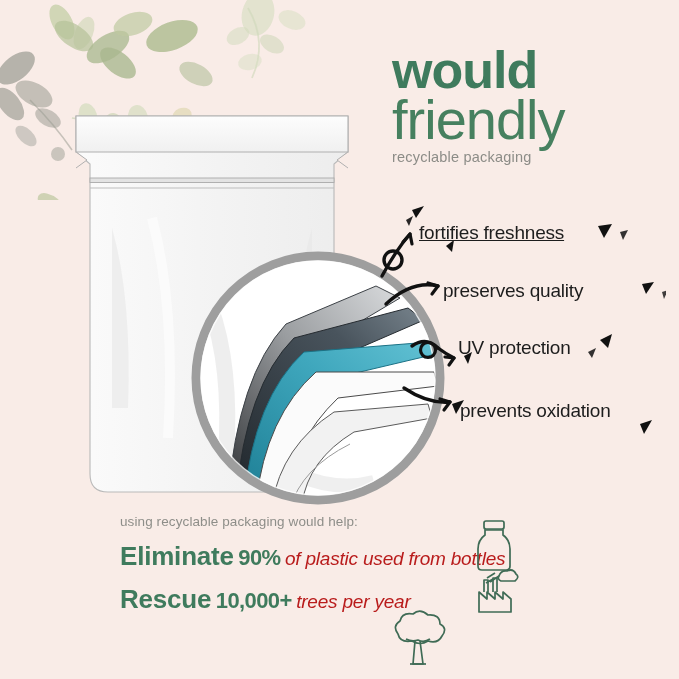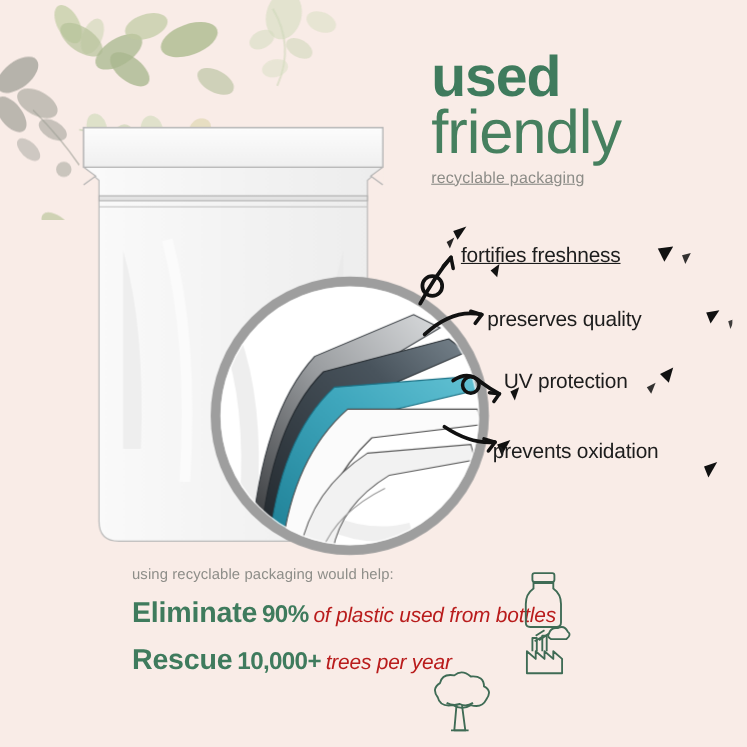--- a/index.html
+++ b/index.html
@@ -17,31 +17,31 @@
   #headline{left:392px;top:46px;width:270px;}
   .h-earth{
     font-size:52px;font-weight:bold;line-height:0.94;
     color:#3f7b5d;letter-spacing:-1px;
   }
   .h-friendly{
     font-size:56px;font-weight:300;line-height:0.98;
     color:#46805f;letter-spacing:-1px;margin-top:-2px;
   }
   .h-sub{
-    font-size:14.5px;color:#8c8c87;margin-top:6px;letter-spacing:0.2px;text-decoration:underline;
+    font-size:14.5px;color:#8c8c87;margin-top:1px;letter-spacing:0.2px;
   }
 
   
   .feat{
     font-size:19px;color:#1d1d1d;white-space:nowrap;letter-spacing:-0.2px;
   }
   #feat0{left:419px;top:222px;text-decoration:underline;}
   #feat1{left:443px;top:280px;}
   #feat2{left:458px;top:337px;}
-  #feat3{left:448px;top:400px;}
+  #feat3{left:460px;top:400px;}
 
   
   #statsblock{left:80px;top:514px;width:470px;margin-left:40px;}
   .stats-intro{font-size:13.5px;color:#8e8e89;letter-spacing:0.1px;}
   .stat-row{margin-top:12px;white-space:nowrap;}
   .stat-verb{font-size:26px;font-weight:bold;color:#3f7b5d;letter-spacing:-0.2px;}
   .stat-num{font-size:22px;font-weight:bold;color:#3f7b5d;letter-spacing:-0.6px;}
   .stat-tail{font-size:19px;color:#b91c1c;letter-spacing:-0.2px;font-style:italic;}
 
   .icon-svg{display:block;}
@@ -193,21 +193,21 @@
       <path d="M286 94 L292 92 L288 101 Z" opacity="0.8"></path>
       <path d="M88 158 L96 154 L92 166 Z"></path>
       <path d="M224 142 L236 136 L232 150 Z"></path>
       <path d="M212 154 L220 150 L216 160 Z" opacity="0.85"></path>
       <path d="M76 206 L88 202 L80 216 Z"></path>
       <path d="M264 226 L276 222 L268 236 Z"></path>
     </g>
   </svg>
 
   <div class="abs" id="headline">
-    <div class="h-earth">used</div>
+    <div class="h-earth">would</div>
     <div class="h-friendly">friendly</div>
     <div class="h-sub">recyclable packaging</div>
   </div>
 
   <div class="abs feat" id="feat0">fortifies freshness</div>
   <div class="abs feat" id="feat1">preserves quality</div>
   <div class="abs feat" id="feat2">UV protection</div>
   <div class="abs feat" id="feat3">prevents oxidation</div>
 
   <div class="abs" id="statsblock">

